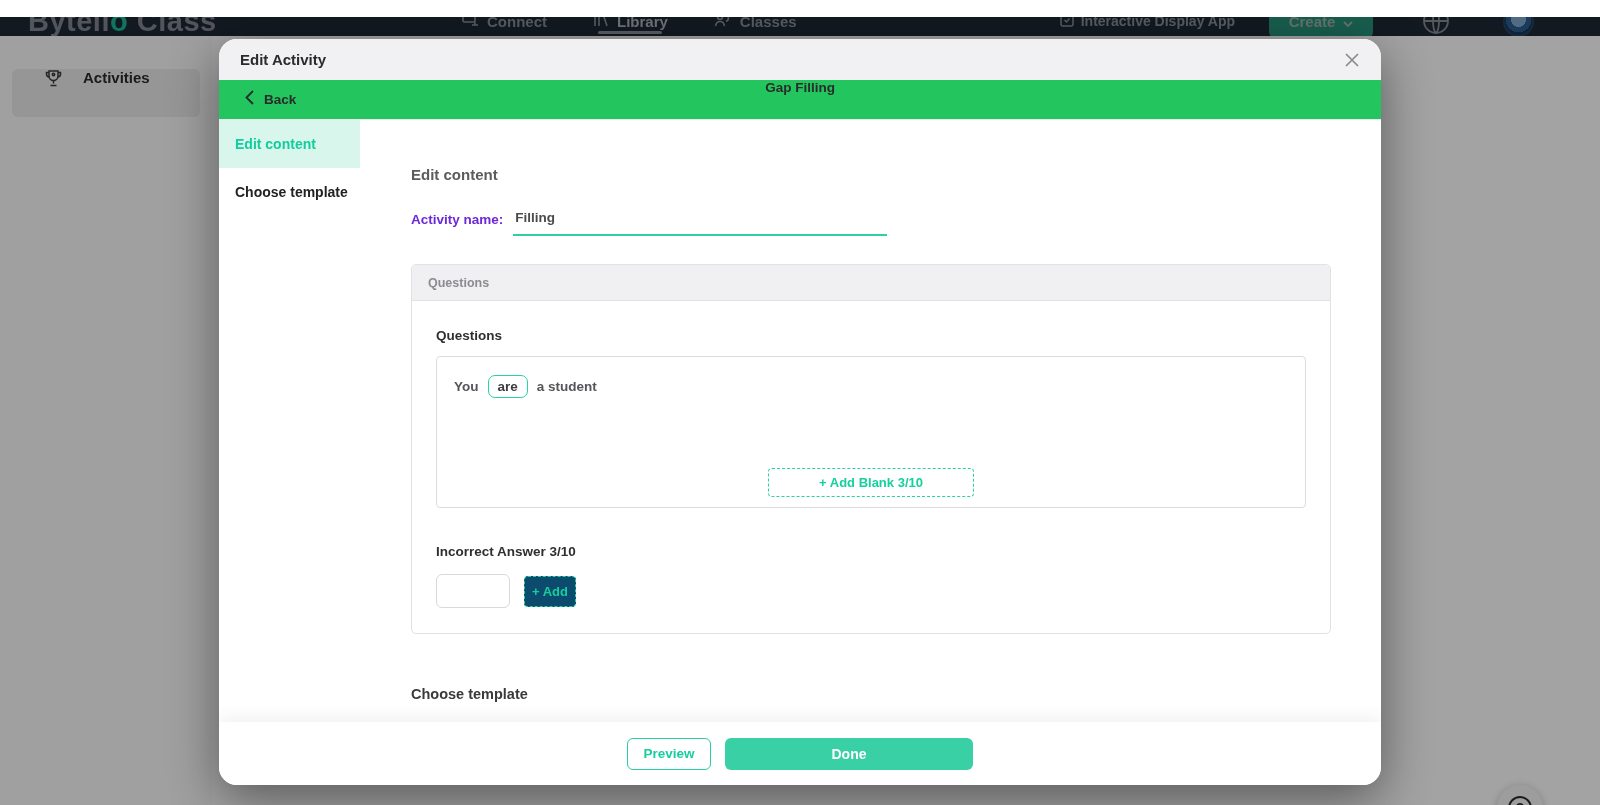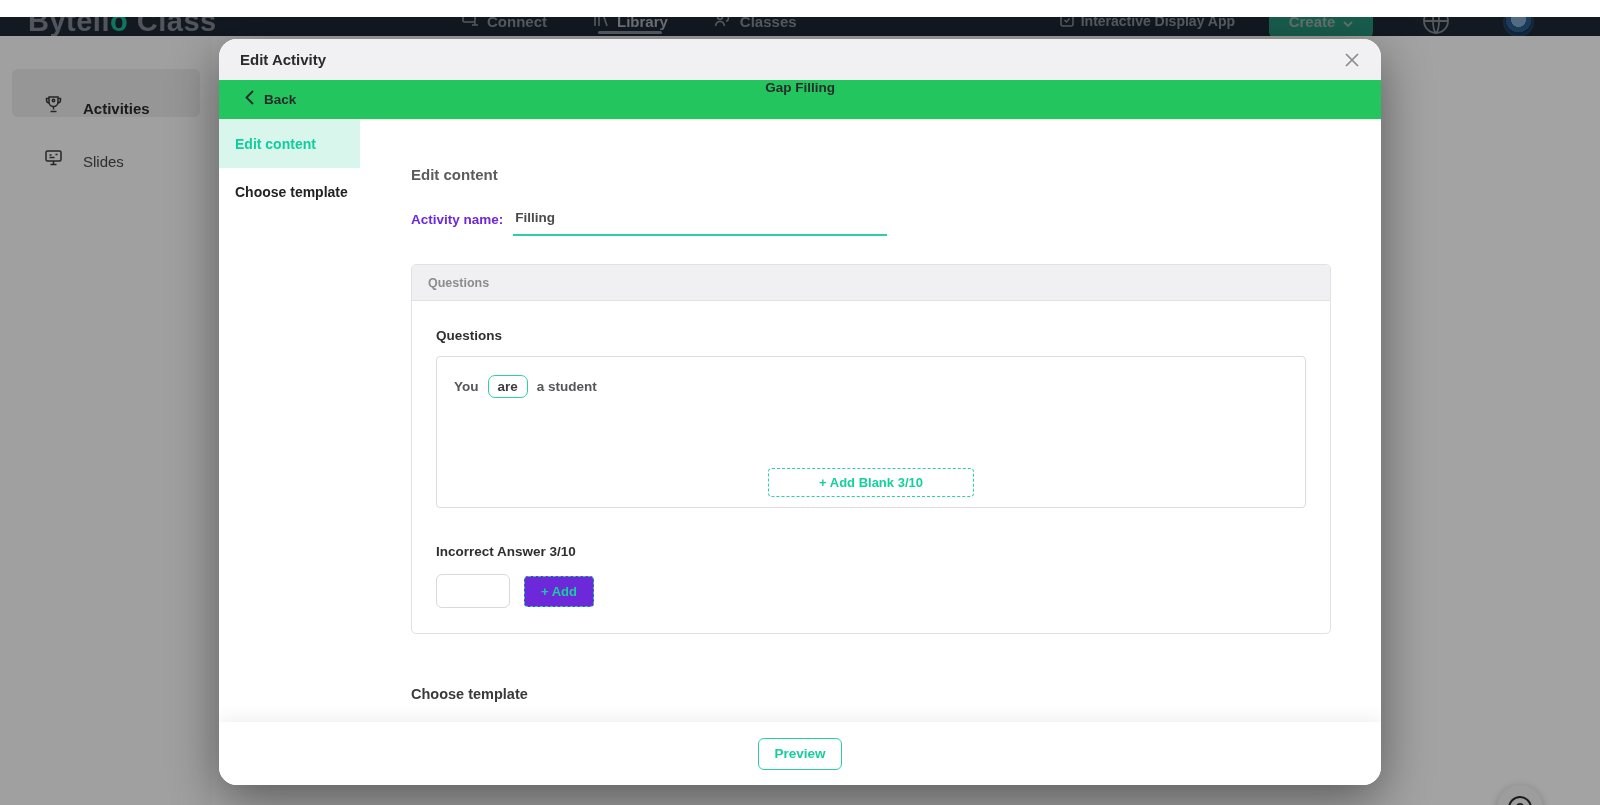--- a/index.html
+++ b/index.html
@@ -21,21 +21,21 @@
   .app-link { display:flex; align-items:center; gap:7px; color:#89919b; font-size:14px; font-weight:700; margin-right:34px; }
   .create-btn { width:104px; height:34px; border:none; border-radius:6px; background:#27947a; color:#9fb3ad;
     font-size:15px; font-weight:700; display:flex; align-items:center; justify-content:center; gap:8px; cursor:pointer; font-family:inherit; }
   .globe-wrap { margin-left:48px; display:flex; align-items:center; }
   .avatar { margin-left:52px; width:31px; height:31px; border-radius:50%;
     background:radial-gradient(circle at 50% 42%, #7da8cc 0 36%, #2c5d8f 37% 62%, #16375f 63% 100%);
     border:2px solid #24435f; }
 
   
   .sidebar { position:absolute; left:0; top:19px; width:212px; height:786px; background:#fafafb; z-index:5; }
-  .side-item { margin:33px 12px 0 12px; height:48px; border-radius:6px; display:flex; align-items:flex-end; padding-left:32px; gap:20px;
+  .side-item { margin:33px 12px 0 12px; height:48px; border-radius:6px; display:flex; align-items:flex-start; padding-left:32px; gap:20px;
     font-size:15px; color:#4a4a4a; }
   .side-item:first-child { background:#ebebed; font-weight:700; color:#2b2b2b; }
   .side-item + .side-item { margin-top:5px; }
   .side-item svg { stroke:#3c3c3c; flex:none; }
 
   .help-btn { position:absolute; right:57px; bottom:-9px; width:46px; height:46px; border-radius:50%; border:none;
     background:#f6f6f6; box-shadow:0 2px 8px rgba(0,0,0,.25); z-index:6; display:flex; align-items:center; justify-content:center; cursor:pointer; }
   .help-ring { width:24px; height:24px; border:2px solid #2b2b2b; border-radius:50%; display:flex; align-items:center; justify-content:center;
     font-size:14px; font-weight:700; color:#2b2b2b; font-family:"Liberation Sans",sans-serif; }
 
@@ -73,21 +73,21 @@
   .q-label { font-size:13.5px; font-weight:700; color:#2f2f2f; }
   .q-box { margin-top:13px; height:152px; border:1px solid #dcdcde; border-radius:4px; position:relative; padding:12px 17px; }
   .q-row { display:flex; align-items:center; gap:9px; height:34px; font-size:13.5px; font-weight:700; color:#55555a; }
   .gap-chip { display:inline-flex; align-items:center; justify-content:center; min-width:16px; padding:3px 9px;
     border:1.6px solid #2bd0a4; border-radius:7px; color:#3d3d40; background:#fff; cursor:pointer; }
   .add-blank { position:absolute; left:50%; bottom:10px; transform:translateX(-50%); width:206px; height:29px;
     border:1.6px dashed #2bd0a4; border-radius:4px; background:#fff; color:#15cf9f; font-size:13px; font-weight:700; cursor:pointer; font-family:inherit; }
   .inc-label { margin-top:36px; font-size:13.5px; font-weight:700; color:#2f2f2f; }
   .inc-row { margin-top:15px; display:flex; align-items:center; gap:14px; }
   .inc-input { width:74px; height:34px; border:1px solid #d9d9db; border-radius:6px; font-family:inherit; font-size:13px; padding:0 8px; outline:none; }
-  .add-btn { width:70px; height:31px; border:1.6px dashed #2bd0a4; border-radius:4px; background:#6d28d9; color:#15cf9f;
+  .add-btn { width:52px; height:31px; border:1.6px dashed #2bd0a4; border-radius:4px; background:#0c4a6e; color:#15cf9f;
     font-size:13px; font-weight:700; cursor:pointer; font-family:inherit; }
 
   .ct-title { margin-top:52px; font-size:14.5px; font-weight:700; color:#3a3a3a; }
 
   .modal-footer { height:63px; flex:none; background:#fff; display:flex; align-items:center; justify-content:center; gap:14px;
     box-shadow:0 -5px 16px rgba(0,0,0,.06); position:relative; z-index:2; }
   .preview-btn { width:84px; height:32px; background:#fff; border:1.6px solid #27cfa2; border-radius:6px; color:#18ce9e;
     font-size:13.5px; font-weight:700; cursor:pointer; font-family:inherit; }
   .done-btn { width:248px; height:32px; background:#3ad0a6; border:none; border-radius:6px; color:#fff;
     font-size:14px; font-weight:700; cursor:pointer; font-family:inherit; }
@@ -151,27 +151,20 @@
 
   <div class="sidebar">
     <div class="side-item">
       <span><svg width="19" height="19" viewBox="0 0 19 19" fill="none" stroke-width="1.5">
             <path d="M5 2h9v5a4.5 4.5 0 01-9 0V2z"></path>
             <path d="M5 3.5H2.5v1.5A3 3 0 005.5 8M14 3.5h2.5v1.5a3 3 0 01-3 3"></path>
             <path d="M9.5 11.5v3M6.5 16.5h6"></path>
             <circle cx="9.5" cy="5.5" r="1.2"></circle>
           </svg></span>
       <span>Activities</span>
-    </div>
-    <div class="side-item">
-      <span><svg width="19" height="19" viewBox="0 0 19 19" fill="none" stroke="#5a5a5a" stroke-width="1.5">
-            <rect x="2" y="3" width="15" height="10" rx="1.5"></rect>
-            <path d="M9.5 13v3.5M6.5 16.5h6M5.5 7h2M5.5 9.5h5M11.5 6.5h2"></path>
-          </svg></span>
-      <span>Slides</span>
     </div>
   </div>
 
   <button class="help-btn">
     <span class="help-ring">?</span>
   </button>
 
   <div class="overlay"></div>
 
   <div class="modal">
@@ -228,16 +221,17 @@
           </div>
         </div>
 
         <div class="ct-title">Choose template</div>
 
       </div>
     </div>
 
     <div class="modal-footer">
       <button class="preview-btn">Preview</button>
+      <button class="done-btn">Done</button>
     </div>
   </div>
 
 </div>
 
 </body></html>

